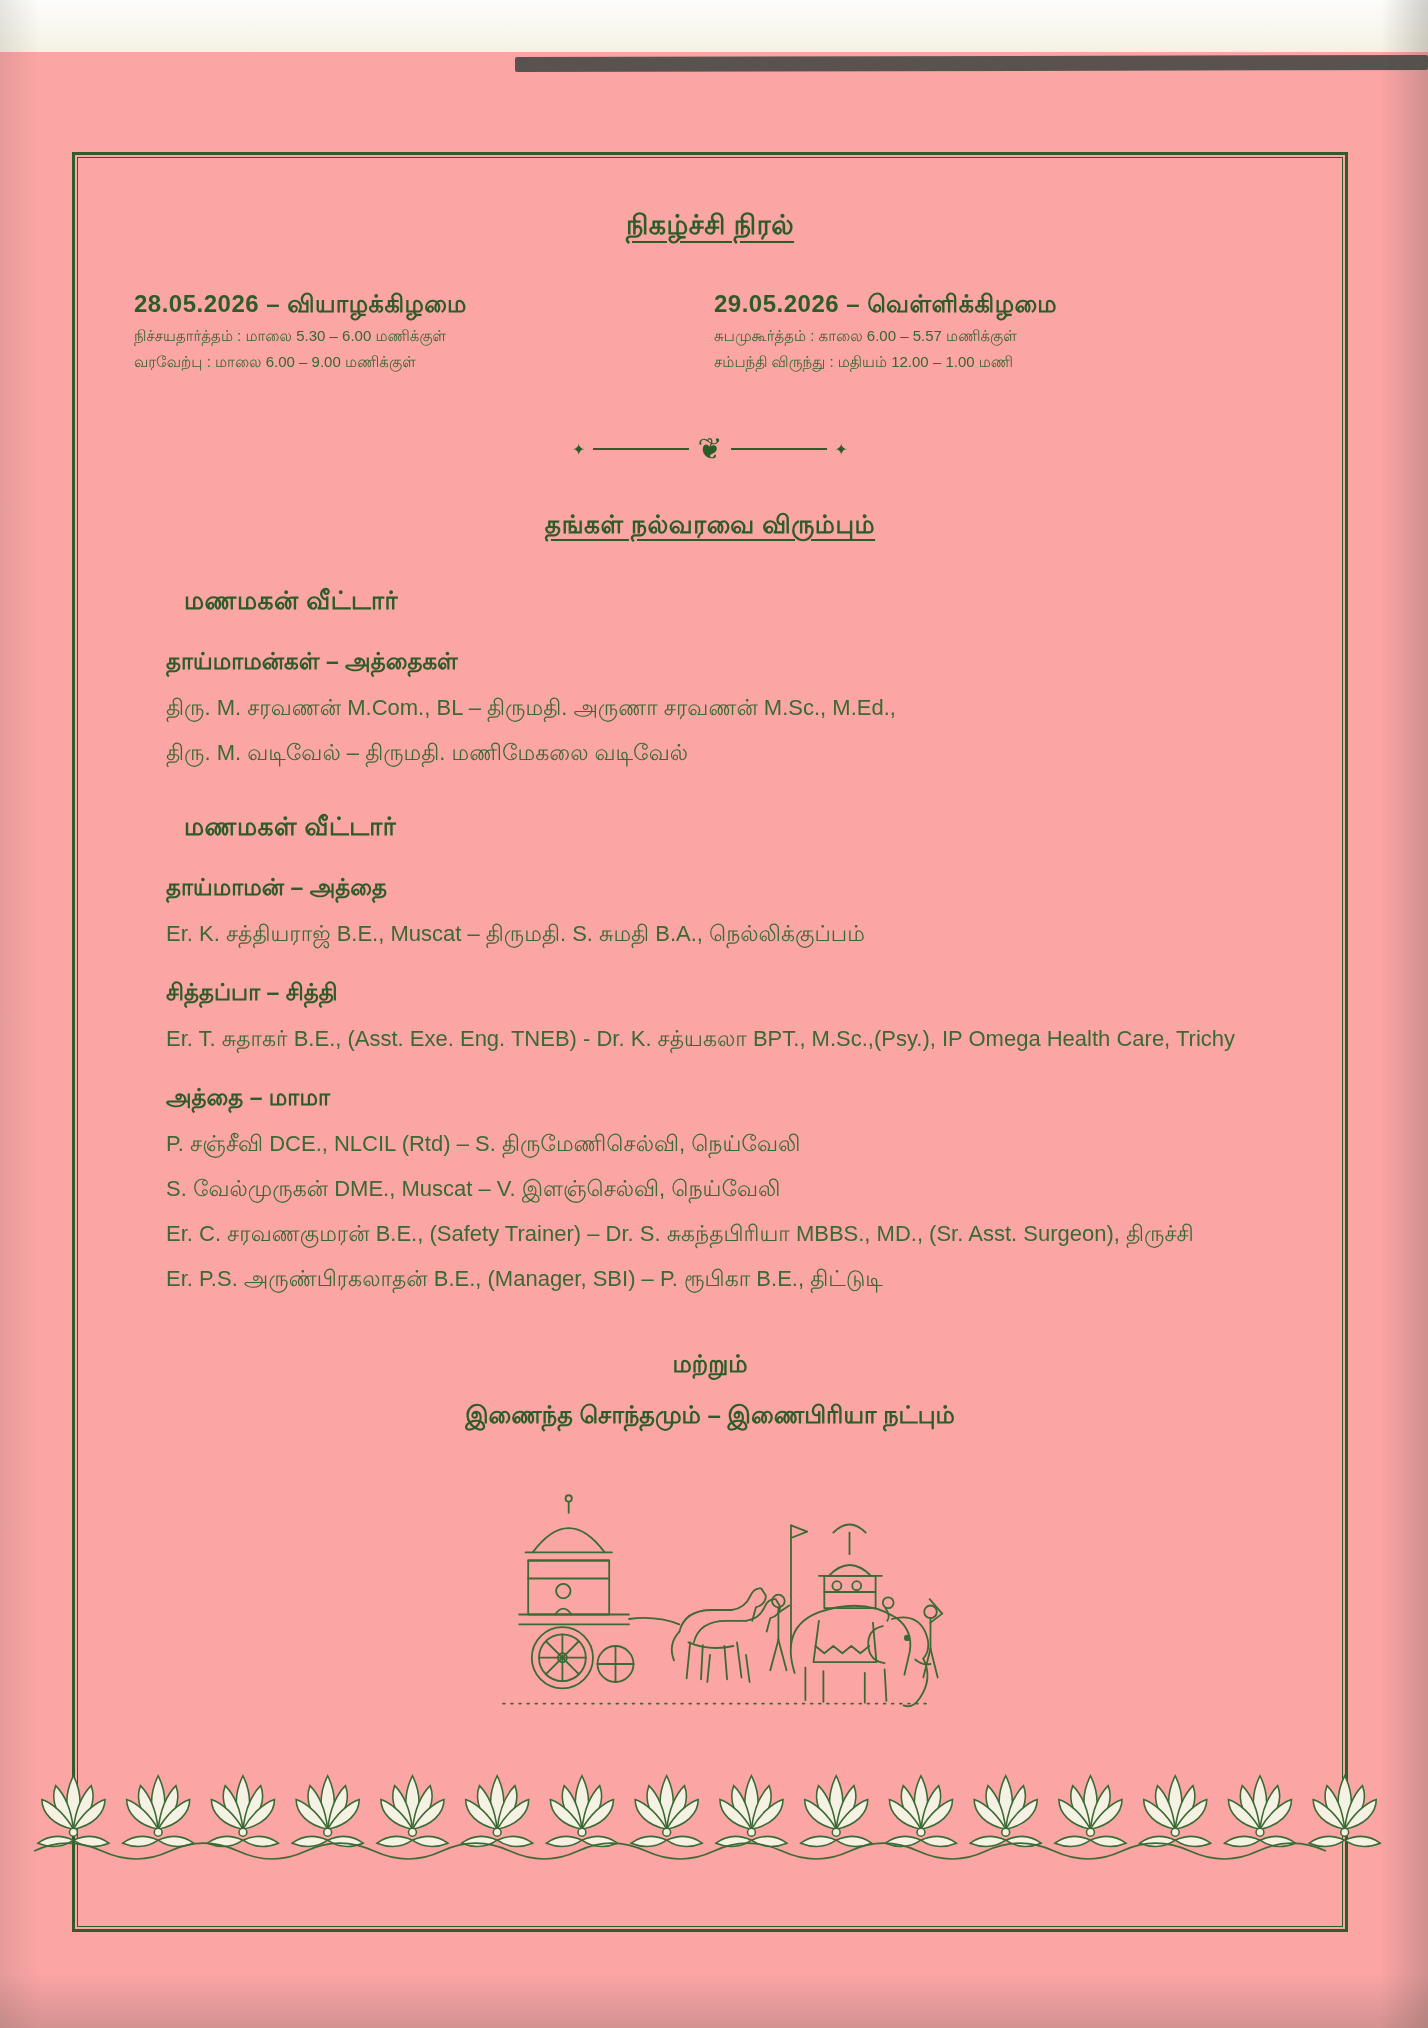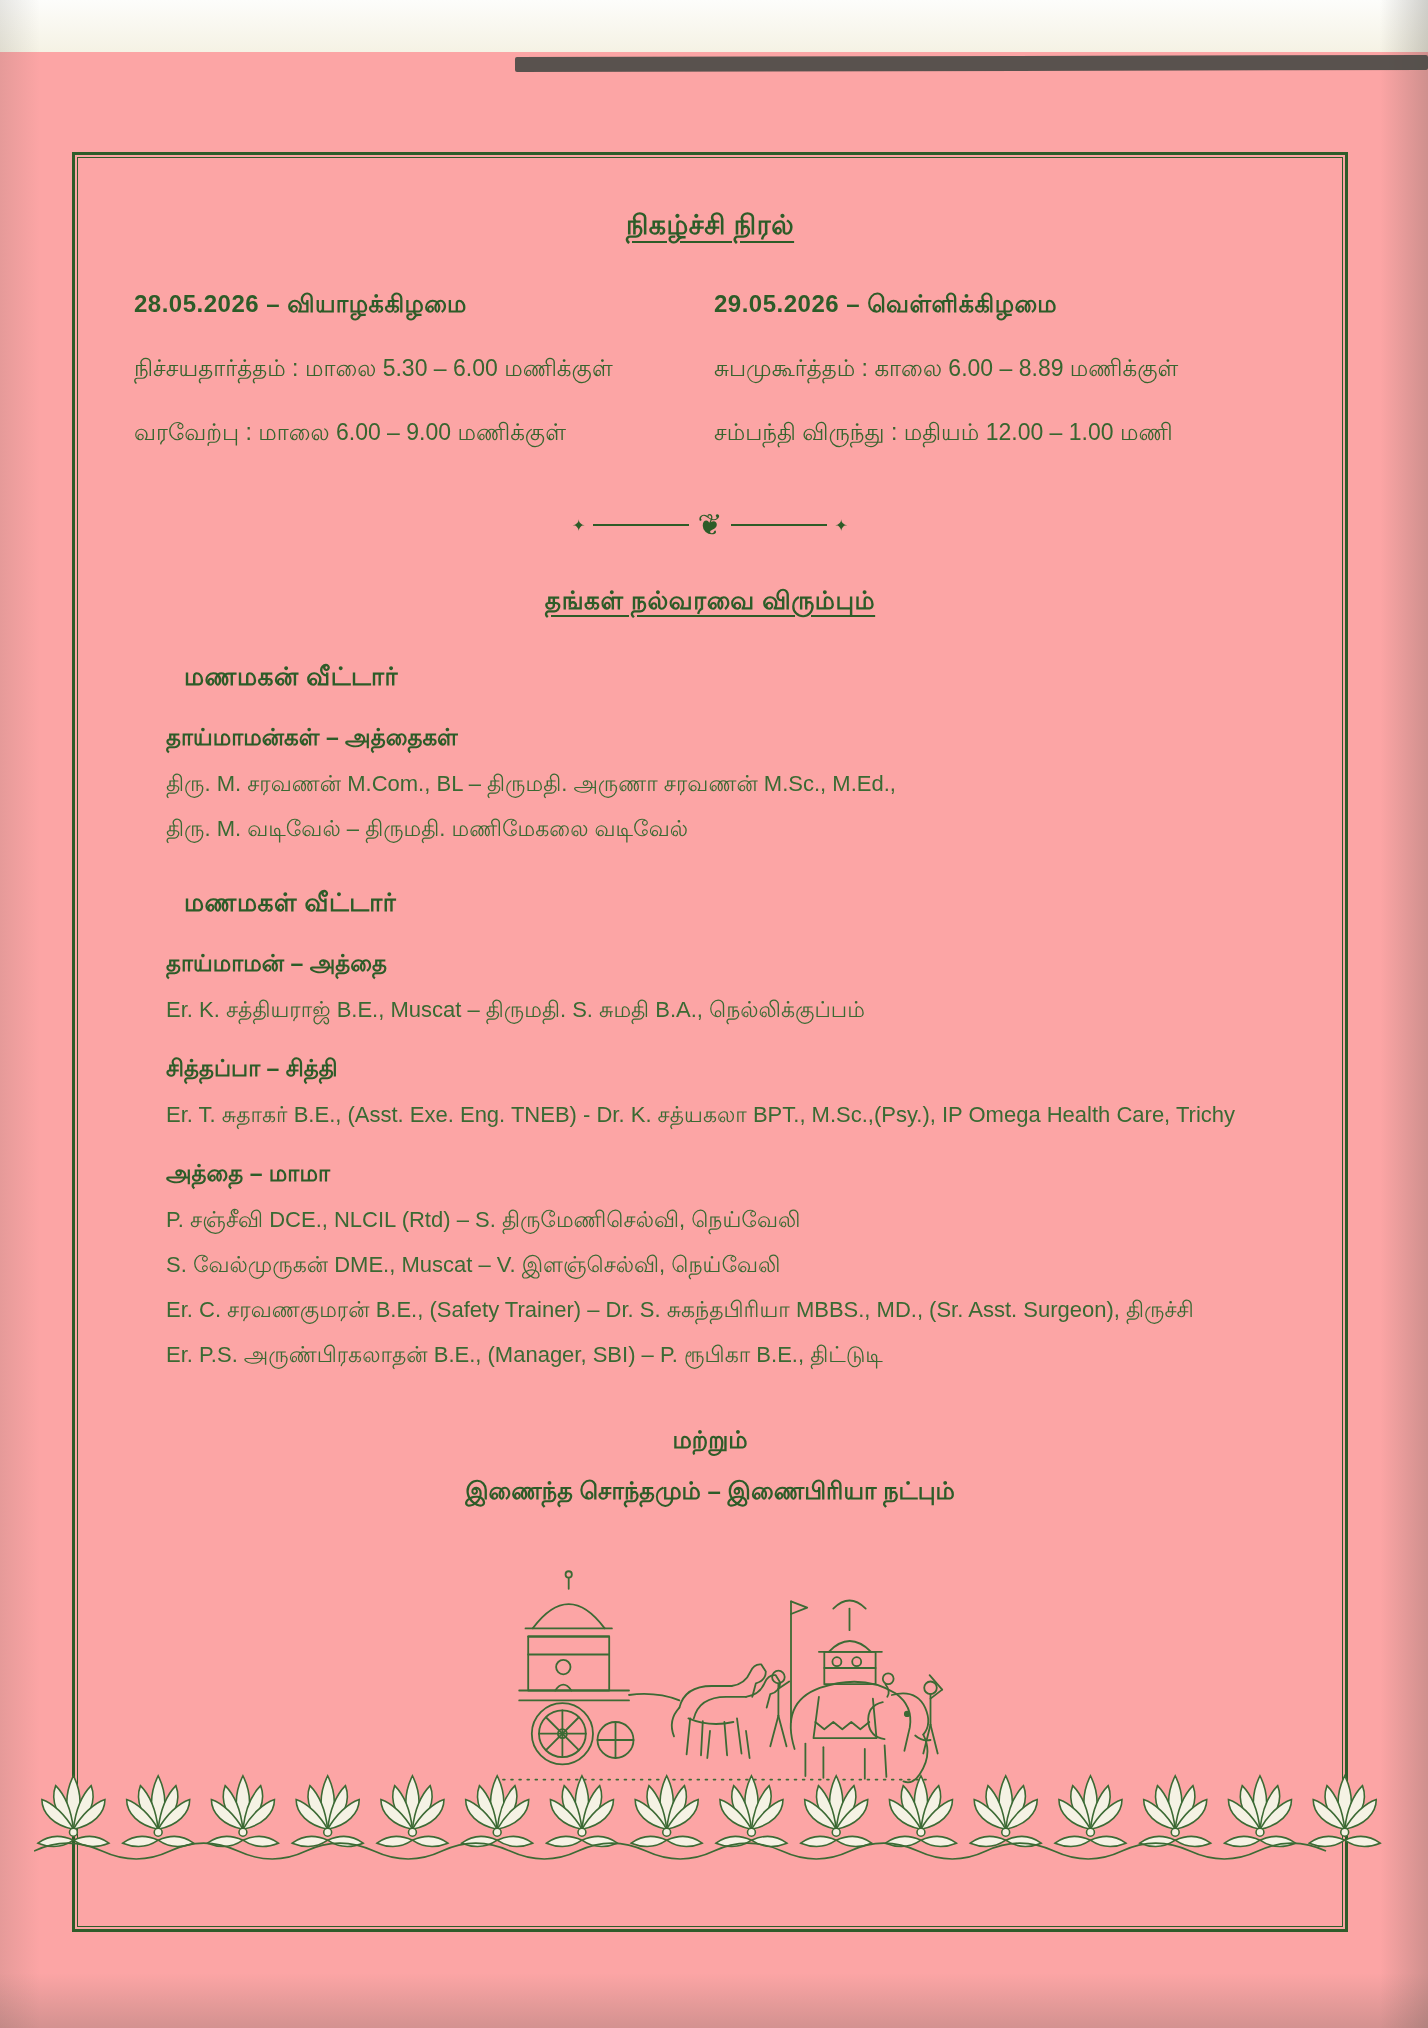--- a/index.html
+++ b/index.html
@@ -26,21 +26,21 @@
     border:3px solid #2e5c2a; }
   .frame-inner { position:absolute; inset:2px; border:1px solid #2e5c2a; overflow:hidden; }
 
   h1.title { margin-top:52px; text-align:center; font-size:27px; font-weight:bold;
     color:#2d5c28; text-decoration:underline; text-underline-offset:7px;
     text-decoration-thickness:2px; letter-spacing:.5px; }
 
   .schedule { display:flex; margin-top:46px; padding:0 48px 0 56px;justify-content:space-between; }
   .schedule .col { width:50%; }
   .schedule .date { font-size:24px; font-weight:bold; color:#2d5c28; letter-spacing:.5px; }
-  .schedule .event { font-size:23px; margin-top:34px; color:#38652f; }
+  .schedule .event { font-size:15px; margin-top:6px; color:#38652f; }
 
   .ornament { margin-top:66px; display:flex; align-items:center; justify-content:center;
     color:#2d5c28; }
   .orn-line { display:inline-block; width:96px; border-top:2px solid #2d5c28; margin:0 8px; }
   .orn-tip { font-size:16px; }
   .orn-center { font-size:30px; line-height:20px; }
 
   h2.welcome { margin-top:51px; text-align:center; font-size:25px; font-weight:bold;
     color:#2d5c28; text-decoration:underline; text-underline-offset:6px;
     text-decoration-thickness:2px; letter-spacing:.5px; }
@@ -77,21 +77,21 @@
       <h1 class="title">நிகழ்ச்சி நிரல்</h1>
 
       <div class="schedule">
         <div class="col">
           <div class="date">28.05.2026 – வியாழக்கிழமை</div>
           <div class="event">நிச்சயதார்த்தம் : மாலை 5.30 – 6.00 மணிக்குள்</div>
           <div class="event">வரவேற்பு : மாலை 6.00 – 9.00 மணிக்குள்</div>
         </div>
         <div class="col">
           <div class="date">29.05.2026 – வெள்ளிக்கிழமை</div>
-          <div class="event">சுபமுகூர்த்தம் : காலை 6.00 – 8.89 மணிக்குள்</div>
+          <div class="event">சுபமுகூர்த்தம் : காலை 6.00 – 5.57 மணிக்குள்</div>
           <div class="event">சம்பந்தி விருந்து : மதியம் 12.00 – 1.00 மணி</div>
         </div>
       </div>
 
       <div class="ornament">
         <span class="orn-tip">✦</span>
         <span class="orn-line"></span>
         <span class="orn-center">❦</span>
         <span class="orn-line"></span>
         <span class="orn-tip">✦</span>

